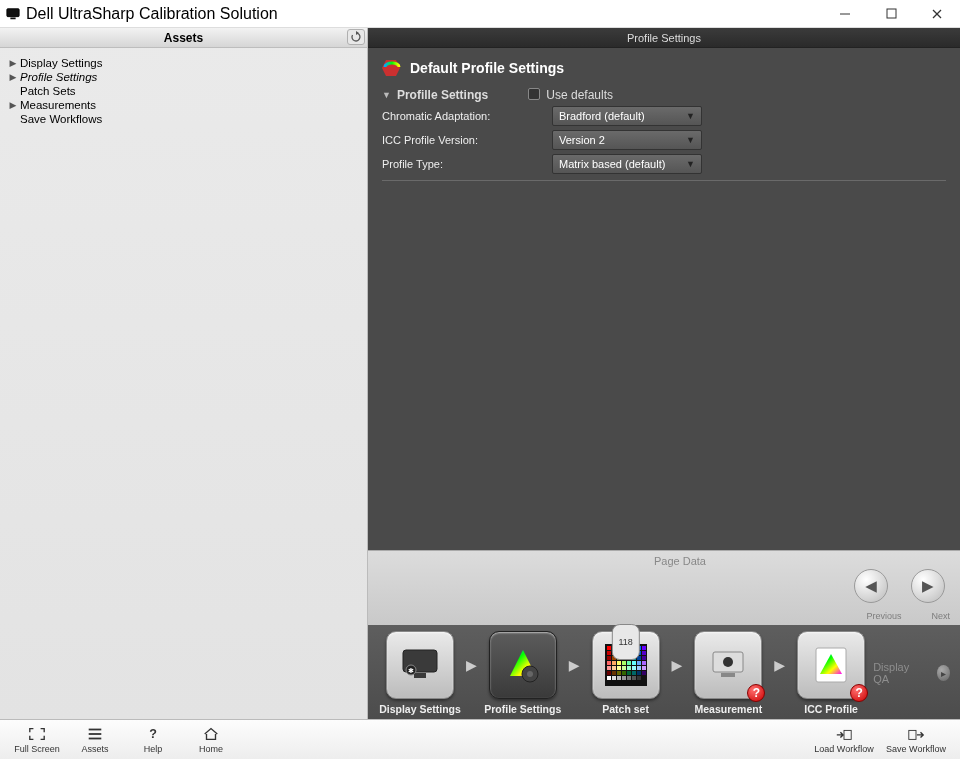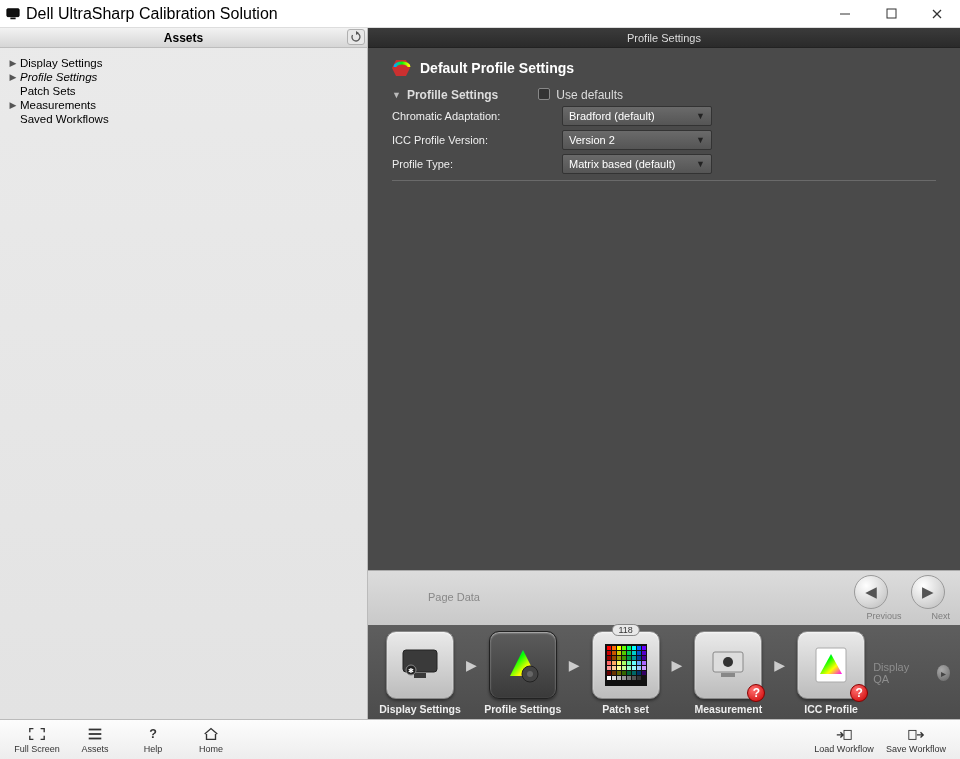--- a/index.html
+++ b/index.html
@@ -79,21 +79,21 @@
     background: linear-gradient(#3b3b3b,#2a2a2a);
     color: #ddd;
     display: flex; align-items: center; justify-content: center;
     font-size: 11px;
     border-bottom: 1px solid #222;
   }
   .profile-area {
     flex: 1;
     background: #4a4a4a;
     color: #eee;
-    padding: 10px 24px;
+    padding: 10px 14px;
     overflow: auto;
   }
   .profile-title-row {
     display: flex; align-items: center; gap: 8px; margin-bottom: 10px;
   }
   .profile-title-row .icon {
     width: 20px; height: 20px;
   }
   .profile-title { font-size: 14px; font-weight: bold; color: #fff; }
   .subsection {
@@ -126,20 +126,21 @@
     display: flex; align-items: flex-start; gap: 40px;
   }
   .hr { border-top: 1px solid #6a6a6a; margin: 6px 0 0 0;}
 
   .pagedata-bar {
     background: linear-gradient(#dcdcdc,#c9c9c9);
     padding: 4px 10px;
     display: flex; align-items: center;
     gap: 0;
     border-top: 1px solid #aaa;
+    flex-direction: column;
   }
   .pagedata-bar .pd-label { color: #888; font-size: 11px; margin: 0 18px 2px 50px;}
   .pd-left { display:flex; flex-direction: column; align-items: center;}
   .pd-buttons { display:flex; border:1px solid #8f8f8f; border-radius: 3px; overflow:hidden;}
   .pd-buttons button {
     width: 65px; height: 22px;
     background: linear-gradient(#f4f4f4,#dcdcdc);
     border: none; border-right: 1px solid #999;
     font-size: 11px; color:#333;
     cursor: default;
@@ -147,21 +148,21 @@
   .pd-buttons button:last-child { border-right: none;}
   .nav-buttons { margin-left: auto; display: flex; gap: 4px; align-items:center;}
   .nav-col { display:flex;flex-direction:column;align-items:center;}
   .nav-btn {
     width: 34px; height: 34px; border-radius: 50%;
     background: radial-gradient(circle at 35% 30%, #fff, #d6d6d6 60%, #b8b8b8);
     border: 1px solid #9a9a9a;
     display: flex; align-items: center; justify-content: center;
     font-size: 15px; color: #555;
   }
-  .nav-label { font-size: 9px; color:#7e7e7e; margin-top:2px;padding-left:26px;}
+  .nav-label { font-size: 9px; color:#7e7e7e; margin-top:8px;padding-left:26px;}
 
   .workflow-bar {
     background: linear-gradient(#5e5e5e,#4c4c4c);
     padding: 6px 10px 4px 10px;
     color: #ddd;
   }
   .workflow-header {
     display: flex; align-items: center; gap: 6px; font-size: 11px; color:#eee;
     margin-bottom: 4px;
   }
@@ -181,21 +182,21 @@
     position: relative;
     box-shadow: inset 0 1px 2px rgba(255,255,255,0.6), 0 2px 3px rgba(0,0,0,0.4);
   }
   .step .tile.active {
     background: linear-gradient(#5c5c5c,#3a3a3a);
     border: 1px solid #222;
   }
   .step .tile .badge {
     position: absolute; top:-8px; left:50%; transform:translateX(-50%);
     background: #e8e8e8; border:1px solid #888; border-radius:8px;
-    font-size:9px; padding:0 6px; color:#333;
+    font-size:9px; padding:12px 6px; color:#333;
   }
   .step .tile .alert {
     position:absolute; bottom:-4px; right:-4px;
     width:18px;height:18px;border-radius:50%;
     background: radial-gradient(circle at 35% 30%, #ff7070, #cc0000);
     border:1px solid #800; color:#fff; font-weight:bold;
     display:flex;align-items:center;justify-content:center;font-size:12px;
   }
   .step-arrow { color:#ccc; font-size: 14px; padding: 0 2px; align-self:center; margin-bottom:16px;}
   .step-label { font-size: 10.5px; color: #eee; font-weight: bold; margin-top: 4px; white-space:nowrap;}
@@ -276,21 +277,21 @@
       <div class="tree-item">
         <span class="caret empty">▶</span>
         <span class="label">Patch Sets</span>
       </div>
       <div class="tree-item">
         <span class="caret">▶</span>
         <span class="label">Measurements</span>
       </div>
       <div class="tree-item">
         <span class="caret empty">▶</span>
-        <span class="label">Saved Workflows</span>
+        <span class="label">Save Workflows</span>
       </div>
     </div>
   </div>
 
   <div class="main">
     <div class="main-header">
       <span>Profile Settings</span>
     </div>
     <div class="profile-area">
       <div class="profile-title-row">

